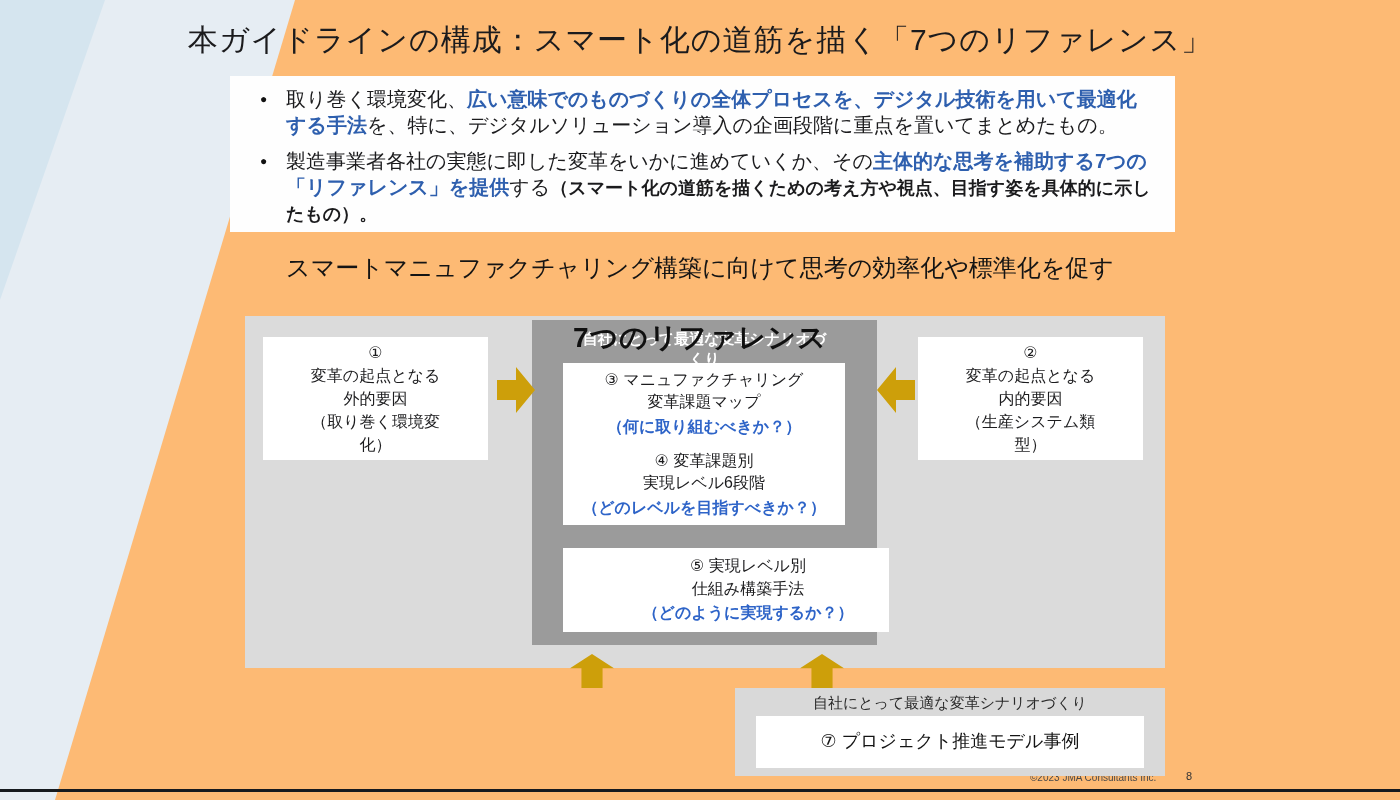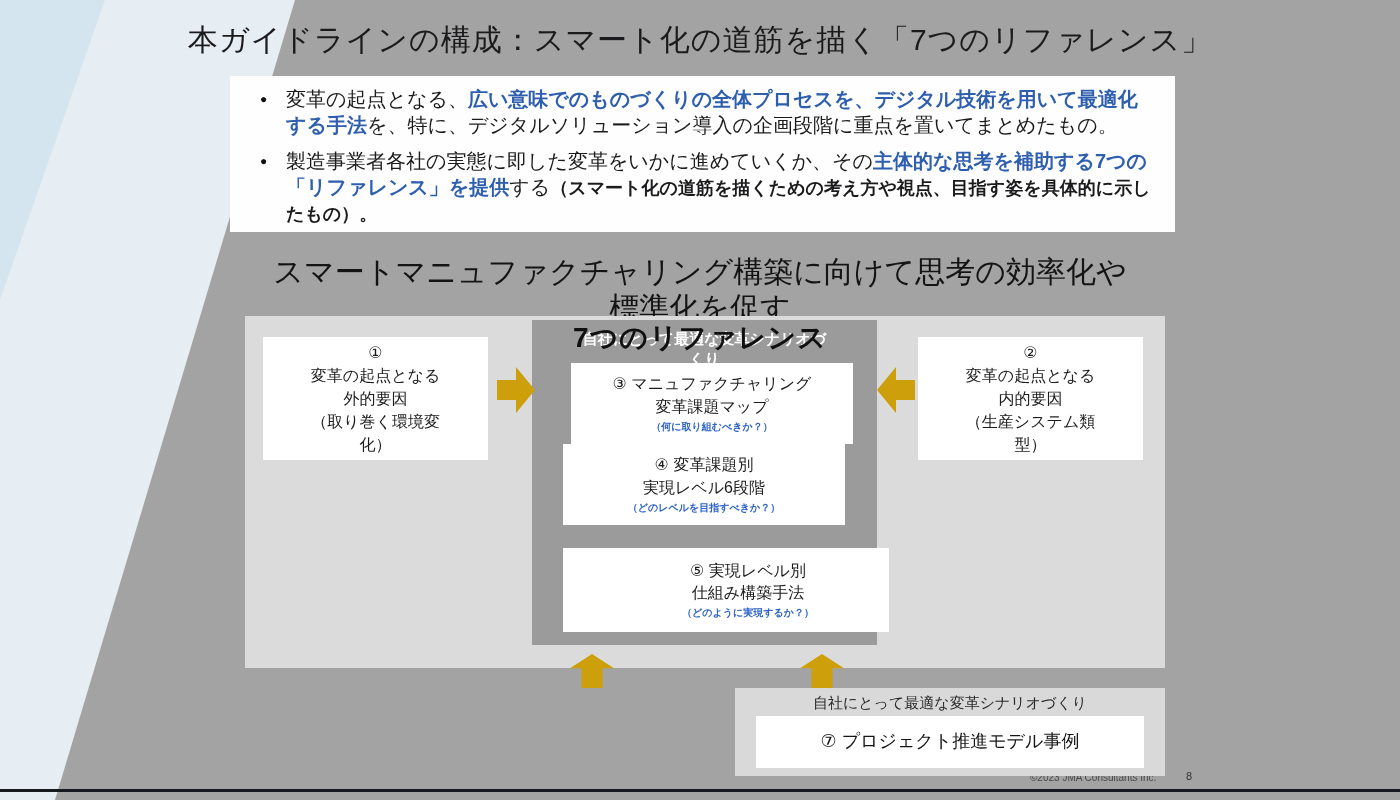--- a/index.html
+++ b/index.html
@@ -3,21 +3,21 @@
 <meta charset="utf-8">
 <style>
   html,body{margin:0;padding:0;}
   body{
     font-family:"Liberation Sans","DejaVu Sans",sans-serif;
     background:#ffffff;
   }
   .slide{
     position:relative;
     width:1400px;height:800px;
-    background:#a3a3a3;
+    background:#fdba74;
     overflow:hidden;
     color:#1c1c1e;
   }
   
   .wedge-a{
     position:absolute;left:0;top:0;width:300px;height:800px;
     background:#e6edf3;
     clip-path:polygon(0 0,295px 0,55px 100%,0 100%);
   }
   .wedge-b{
@@ -41,21 +41,21 @@
     padding:0 18px 0 30px;margin-bottom:10px;
     font-size:20px;line-height:1.3;color:#1b1b1d;
   }
   .bullet .dot{flex:0 0 26px;font-size:12px;padding-top:6px;color:#111;}
   .bullet .txt{flex:1;}
   .hl{color:var(--highlight_blue,#2e5fae);font-weight:bold;}
   .note{font-size:18px;font-weight:bold;color:#1b1b1d;}
   
   .mid-heading{
     position:absolute;top:254px;left:265px;width:870px;
-    text-align:center;font-size:30px;line-height:1.2;color:#141414;
+    text-align:center;font-size:24px;line-height:1.2;color:#141414;
   }
   .ref-heading{
     position:absolute;top:313px;left:0;width:100%;
     text-align:center;font-size:28px;font-weight:600;color:#101010;
     z-index:6;letter-spacing:1px;margin-top:6px;
   }
   
   .diagram{
     position:absolute;left:245px;top:316px;width:920px;height:352px;
     background:var(--light_gray,#dbdbdb);z-index:1;
@@ -72,26 +72,26 @@
   .scenario-title span{display:inline-block;width:245px;}
   .white-box{
     position:absolute;background:#ffffff;z-index:3;
     display:flex;flex-direction:column;align-items:center;justify-content:center;
     text-align:center;
   }
   .wb-outer{font-size:16px;line-height:1.45;}
   .wb-outer .pre{white-space:pre-line;display:inline-block;width:160px;}
   .box1{left:263px;top:337px;width:225px;height:123px;}
   .box2{left:918px;top:337px;width:225px;height:123px;}
-  .box3{left:563px;top:363px;width:282px;height:81px;margin-left:8px;}
+  .box3{left:563px;top:363px;width:282px;height:81px;}
   .box4{left:563px;top:444px;width:282px;height:81px;}
   .box5{left:563px;top:548px;width:282px;height:84px;padding-left:44px;}
   .wb-inner{font-size:16px;line-height:1.4;}
   .wb-inner .t{white-space:pre-line;color:#1b1b1d;}
-  .wb-inner .q{color:var(--question_blue,#2e64c8);font-weight:bold;font-size:10px;margin-top:2px;}
+  .wb-inner .q{color:var(--question_blue,#2e64c8);font-weight:bold;font-size:16px;margin-top:2px;}
   
   .arrow{position:absolute;background:var(--gold,#cd9f0a);z-index:4;}
   .arrow-right{
     left:497px;top:367px;width:38px;height:46px;
     clip-path:polygon(0 28%,50% 28%,50% 0,100% 50%,50% 100%,50% 72%,0 72%);
   }
   .arrow-left{
     left:877px;top:367px;width:38px;height:46px;
     clip-path:polygon(100% 28%,50% 28%,50% 0,0 50%,50% 100%,50% 72%,100% 72%);
   }
@@ -137,21 +137,21 @@
 
 <div class="slide">
   <div class="wedge-a"></div>
   <div class="wedge-b"></div>
 
   <div class="slide-title">本ガイドラインの構成：スマート化の道筋を描く「7つのリファレンス」</div>
 
   <div class="bullet-panel">
     <div class="bullet">
       <span class="dot">●</span>
-      <span class="txt"><span>変革の起点となる、</span><span class="hl">広い意味でのものづくりの全体プロセスを、デジタル技術を用いて最適化する手法</span><span>を、特に、デジタルソリューション導入の企画段階に重点を置いてまとめたもの。</span></span>
+      <span class="txt"><span>取り巻く環境変化、</span><span class="hl">広い意味でのものづくりの全体プロセスを、デジタル技術を用いて最適化する手法</span><span>を、特に、デジタルソリューション導入の企画段階に重点を置いてまとめたもの。</span></span>
     </div>
     <div class="bullet">
       <span class="dot">●</span>
       <span class="txt"><span>製造事業者各社の実態に即した変革をいかに進めていくか、その</span><span class="hl">主体的な思考を補助する7つの「リファレンス」を提供</span><span>する</span><span class="note">（スマート化の道筋を描くための考え方や視点、目指す姿を具体的に示したもの）。</span></span>
     </div>
   </div>
 
   <div class="mid-heading">スマートマニュファクチャリング構築に向けて思考の効率化や標準化を促す</div>
   <div class="ref-heading">7つのリファレンス</div>
 

